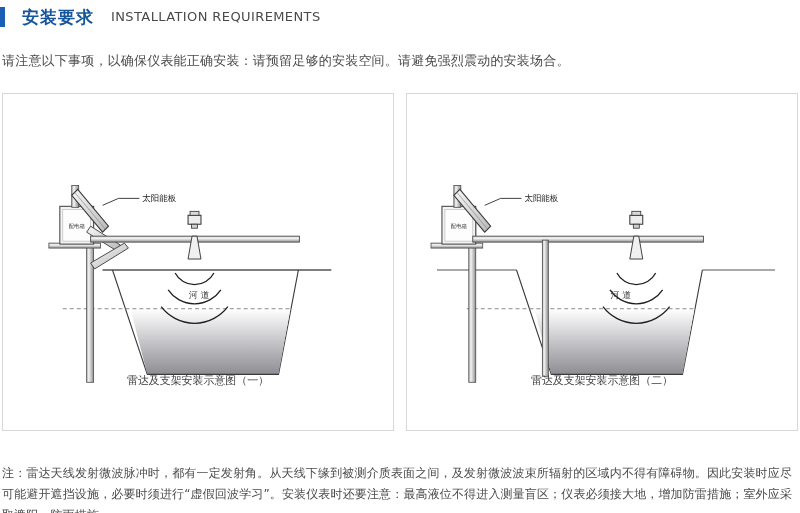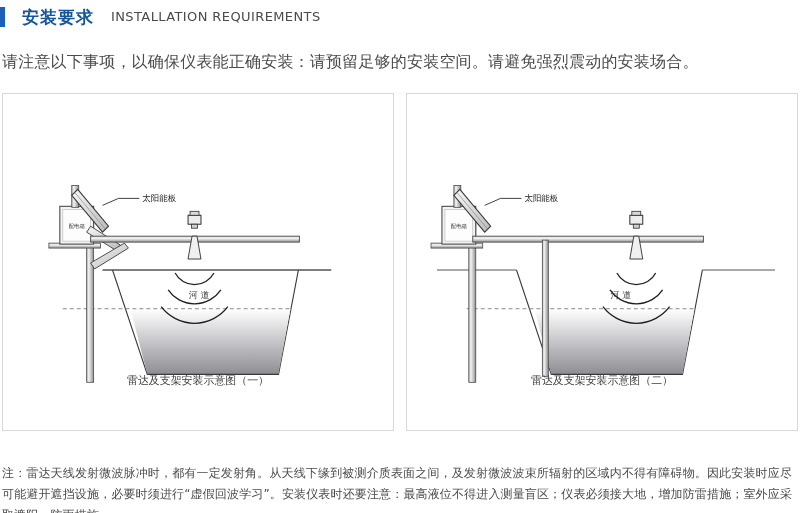--- a/index.html
+++ b/index.html
@@ -23,21 +23,21 @@
     font-size:17px;font-weight:bold;color:#15559a;letter-spacing:1px;
     line-height:20px;
   }
   .header-en{
     font-size:13px;color:#4a4a4a;margin-left:9px;letter-spacing:.4px;
     line-height:20px;
   }
   
   .intro{
     position:absolute;left:2px;top:52px;
-    font-size:16px;color:#4b4b4b;letter-spacing:.2px;
+    font-size:13px;color:#4b4b4b;letter-spacing:.2px;
   }
   
   .panels{
     position:absolute;left:2px;top:93px;
     width:796px;height:340px;
     display:flex;justify-content:space-between;
   }
   .panel{
     width:392px;height:338px;
     border:1px solid #d8d8d8;

